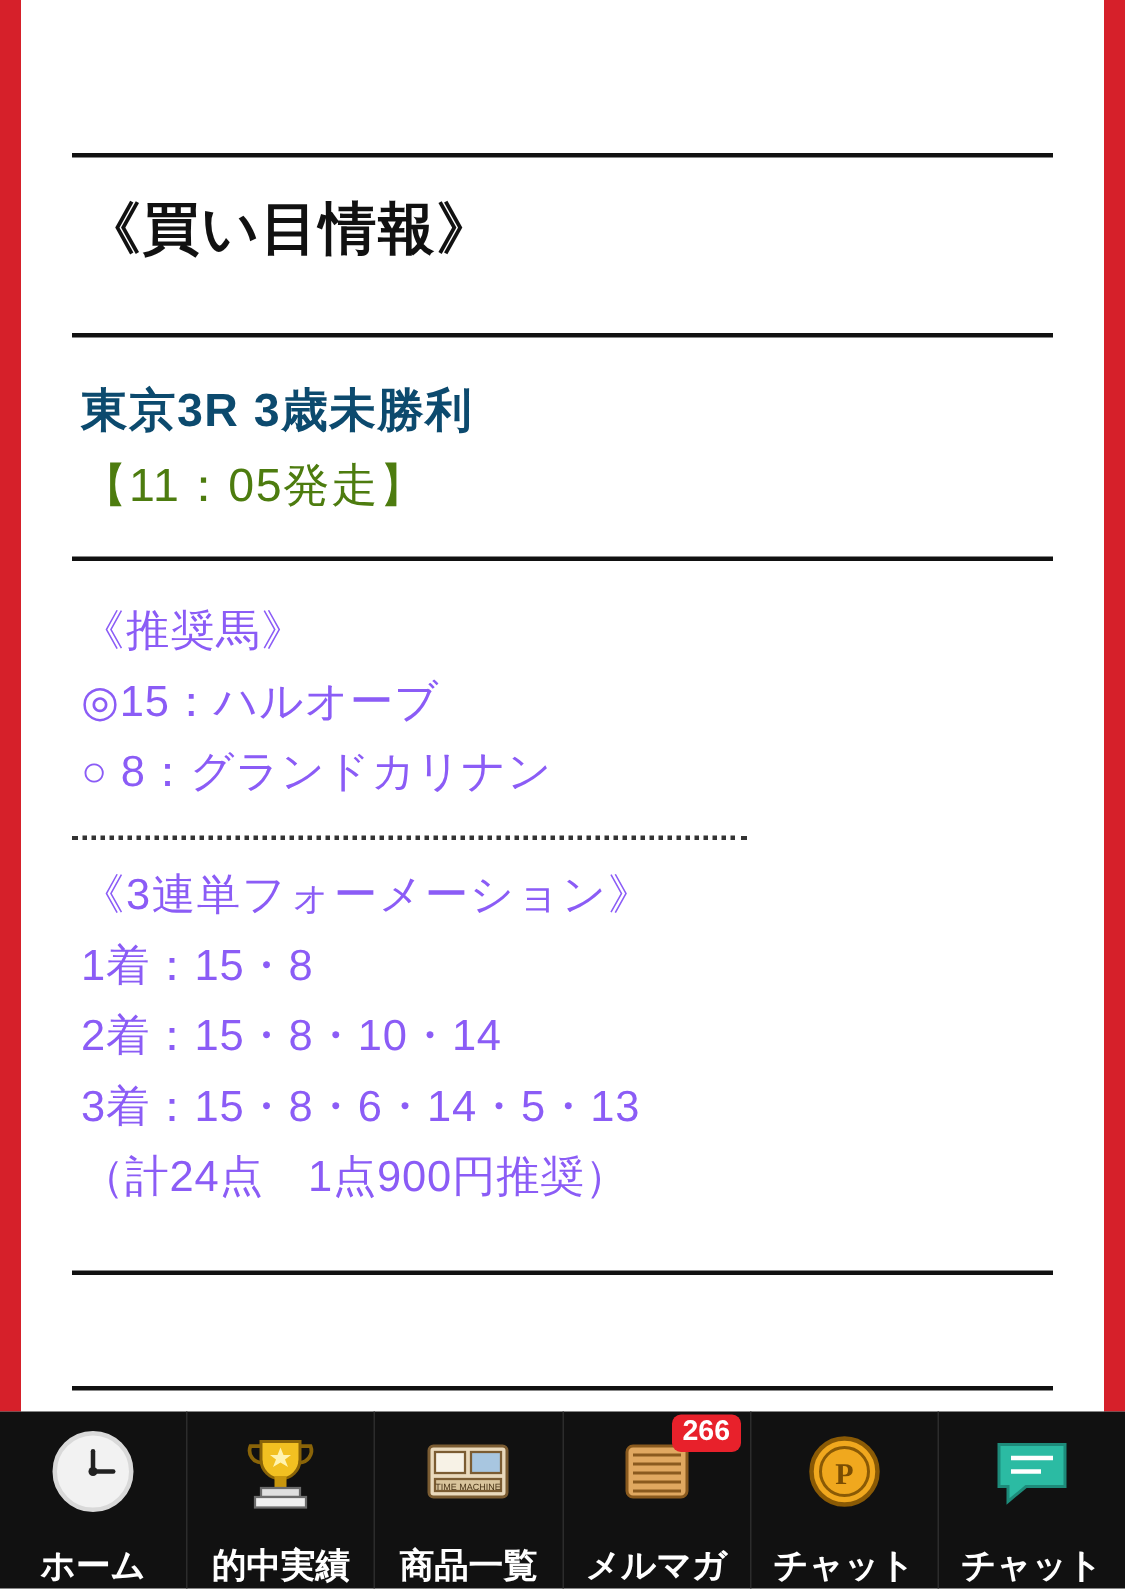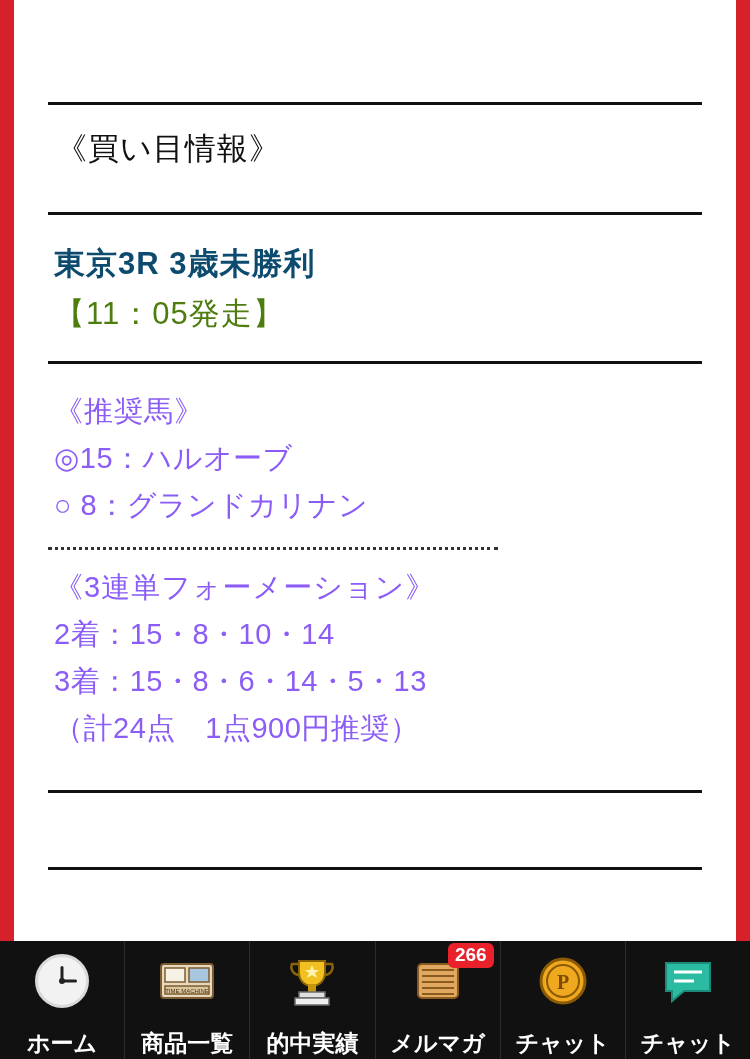--- a/index.html
+++ b/index.html
@@ -58,22 +58,22 @@
   .hr.bottom2 { margin-top: 74px; }
 
   .dotted {
     border: 0;
     border-top: 3px dotted #333333;
     margin: 18px 0 14px 0;
     width: 450px;
   }
 
   .section-title {
-    font-size: 31px;
-    font-weight: normal;
+    font-size: 38px;
+    font-weight: bold;
     color: #111111;
     letter-spacing: 1px;
     margin: 22px 0 0 8px;
     line-height: 1.4;
   }
 
   .race-name {
     font-size: 31px;
     font-weight: bold;
     color: #0c4a6e;
@@ -216,71 +216,72 @@
       <div class="block">
         <div class="line heading">《推奨馬》</div>
         <div class="line">◎15：ハルオーブ</div>
         <div class="line">○ 8：グランドカリナン</div>
       </div>
 
       <hr class="dotted">
 
       <div class="block" style="margin-top:6px;">
         <div class="line heading">《3連単フォーメーション》</div>
+        <div class="line">1着：15・8</div>
         <div class="line">2着：15・8・10・14</div>
         <div class="line">3着：15・8・6・14・5・13</div>
         <div class="line">（計24点　1点900円推奨）</div>
       </div>
 
       <hr class="hr bottom1">
       <hr class="hr bottom2">
 
     </div>
   </div>
 
   <div class="tabbar">
 
     <div class="tab">
       <div class="tab-icon">
         <div class="clock">
             <div class="clock-dot"></div>
           </div>
       </div>
       <div class="tab-label">ホーム</div>
-    </div>
-
-    <div class="tab">
-      <div class="tab-icon">
-        <svg width="58" height="50" viewBox="0 0 58 50">
-          <rect x="3" y="8" width="52" height="34" rx="3" fill="#e9d9bc" stroke="#7b5c32" stroke-width="2"></rect>
-          <rect x="7" y="12" width="20" height="14" fill="#f7f2e6" stroke="#7b5c32" stroke-width="1.5"></rect>
-          <rect x="31" y="12" width="20" height="14" fill="#a8c6e0" stroke="#7b5c32" stroke-width="1.5"></rect>
-          <rect x="7" y="30" width="44" height="8" fill="#d9c49c" stroke="#7b5c32" stroke-width="1.5"></rect>
-          <text x="29" y="37" font-size="6" text-anchor="middle" fill="#4a3518" font-family="'Liberation Sans',sans-serif">TIME MACHINE</text>
-        </svg>
-      </div>
-      <div class="tab-label">商品一覧</div>
     </div>
 
     <div class="tab">
       <div class="tab-icon">
         <svg width="54" height="52" viewBox="0 0 54 52">
           <path d="M14 6 h26 v12 a13 13 0 0 1 -26 0 z" fill="#f2c021" stroke="#8a6408" stroke-width="2"></path>
           <path d="M14 9 h-7 a8 8 0 0 0 8 11" fill="none" stroke="#8a6408" stroke-width="2.5"></path>
           <path d="M40 9 h7 a8 8 0 0 1 -8 11" fill="none" stroke="#8a6408" stroke-width="2.5"></path>
           <rect x="23" y="29" width="8" height="8" fill="#c8960d"></rect>
           <rect x="14" y="37" width="26" height="6" fill="#e0e0e0" stroke="#6b6b6b" stroke-width="1.5"></rect>
           <rect x="10" y="43" width="34" height="7" fill="#f0f0f0" stroke="#6b6b6b" stroke-width="1.5"></rect>
           <polygon points="27,10 29,15 34,15 30,18 32,23 27,20 22,23 24,18 20,15 25,15" fill="#fff3b0"></polygon>
         </svg>
       </div>
       <div class="tab-label">的中実績</div>
     </div>
 
     <div class="tab">
+      <div class="tab-icon">
+        <svg width="58" height="50" viewBox="0 0 58 50">
+          <rect x="3" y="8" width="52" height="34" rx="3" fill="#e9d9bc" stroke="#7b5c32" stroke-width="2"></rect>
+          <rect x="7" y="12" width="20" height="14" fill="#f7f2e6" stroke="#7b5c32" stroke-width="1.5"></rect>
+          <rect x="31" y="12" width="20" height="14" fill="#a8c6e0" stroke="#7b5c32" stroke-width="1.5"></rect>
+          <rect x="7" y="30" width="44" height="8" fill="#d9c49c" stroke="#7b5c32" stroke-width="1.5"></rect>
+          <text x="29" y="37" font-size="6" text-anchor="middle" fill="#4a3518" font-family="'Liberation Sans',sans-serif">TIME MACHINE</text>
+        </svg>
+      </div>
+      <div class="tab-label">商品一覧</div>
+    </div>
+
+    <div class="tab">
       <div class="badge">266</div>
       <div class="tab-icon">
         <svg width="56" height="50" viewBox="0 0 56 50">
           <rect x="8" y="8" width="40" height="34" rx="4" fill="#e0a860" stroke="#8a5a1e" stroke-width="2"></rect>
           <line x1="12" y1="14" x2="44" y2="14" stroke="#8a5a1e" stroke-width="2"></line>
           <line x1="12" y1="20" x2="44" y2="20" stroke="#8a5a1e" stroke-width="2"></line>
           <line x1="12" y1="26" x2="44" y2="26" stroke="#8a5a1e" stroke-width="2"></line>
           <line x1="12" y1="32" x2="44" y2="32" stroke="#8a5a1e" stroke-width="2"></line>
           <line x1="12" y1="38" x2="44" y2="38" stroke="#8a5a1e" stroke-width="2"></line>
         </svg>

